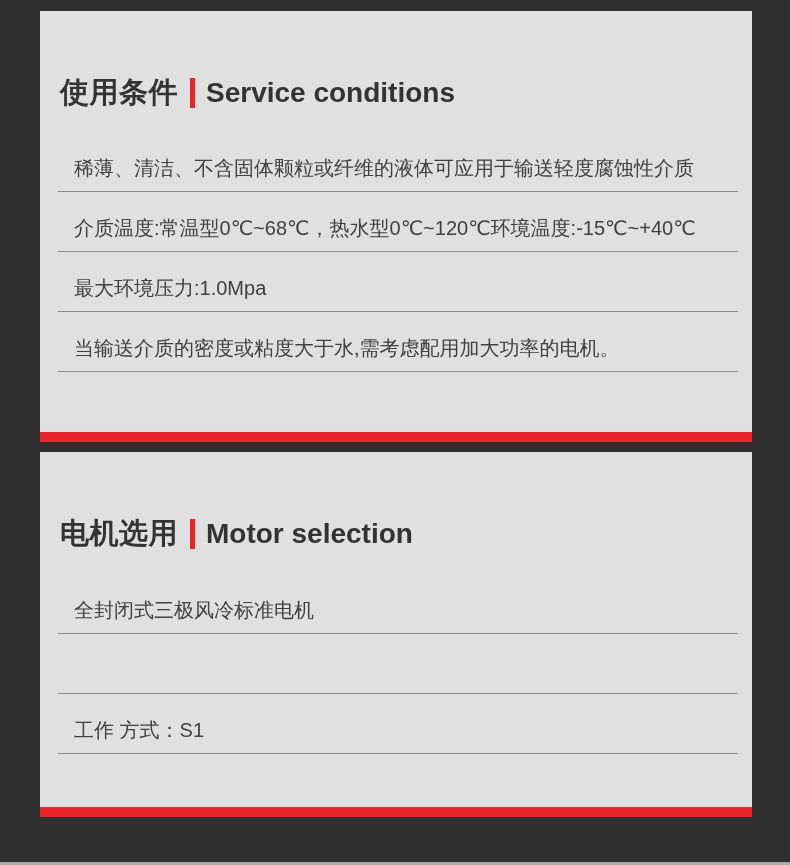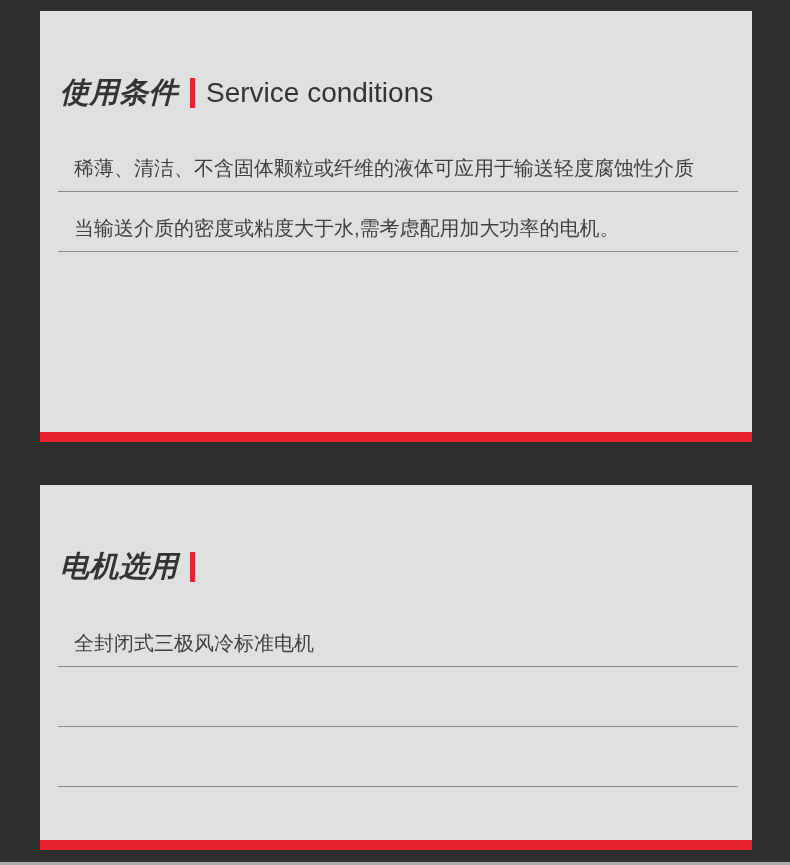--- a/index.html
+++ b/index.html
@@ -10,49 +10,48 @@
     font-family: "Liberation Sans", "DejaVu Sans", sans-serif;
     overflow: hidden;
   }
   .card {
     position: absolute;
     left: 40px;
     width: 712px;
     background: #e0e0e0;
   }
   .card1 { top: 11px;  height: 431px; }
-  .card2 { top: 485px; height: 365px; }
+  .card2 { top: 452px; height: 365px; }
   .accent-bottom {
     position: absolute;
     left: 0; bottom: 0;
     width: 100%; height: 10px;
     background: #e8232b;
   }
   .card-title {
     position: absolute;
     left: 20px; top: 62px;
     display: flex;
     align-items: center;
     color: #333333;
   }
   .title-zh {
     font-size: 29px;
     font-weight: bold;
     letter-spacing: 0.5px;
     white-space: pre;
-    font-style: italic;
   }
   .title-bar {
     width: 5px; height: 30px;
     background: #e8232b;
     margin: 0 11px 0 12px;
   }
   .title-en {
     font-size: 28px;
-    font-weight: normal;
+    font-weight: bold;
   }
   .rows {
     position: absolute;
     left: 18px; right: 14px;
   }
   .card1 .rows { top: 121px; }
   .card2 .rows { top: 122px; }
   .row {
     position: relative;
     height: 60px;
@@ -83,36 +82,44 @@
   <div class="card-title">
     <span class="title-zh">使用条件</span>
     <span class="title-bar"></span>
     <span class="title-en">Service conditions</span>
   </div>
   <div class="rows">
     <div class="row">
       <span>稀薄、清洁、不含固体颗粒或纤维的液体可应用于输送轻度腐蚀性介质</span>
     </div>
     <div class="row">
+      <span>介质温度:常温型0℃~68℃，热水型0℃~120℃环境温度:-15℃~+40℃</span>
+    </div>
+    <div class="row">
+      <span>最大环境压力:1.0Mpa</span>
+    </div>
+    <div class="row">
       <span>当输送介质的密度或粘度大于水,需考虑配用加大功率的电机。</span>
     </div>
   </div>
   <div class="accent-bottom"></div>
 </section>
 
 <section class="card card2">
   <div class="card-title">
     <span class="title-zh">电机选用</span>
     <span class="title-bar"></span>
+    <span class="title-en">Motor selection</span>
   </div>
   <div class="rows">
     <div class="row">
       <span>全封闭式三极风冷标准电机</span>
     </div>
     <div class="row">
     </div>
     <div class="row">
+      <span>工作 方式：S1</span>
     </div>
   </div>
   <div class="accent-bottom"></div>
 </section>
 
 <div class="bottom-strip"></div>
 
 </body></html>

